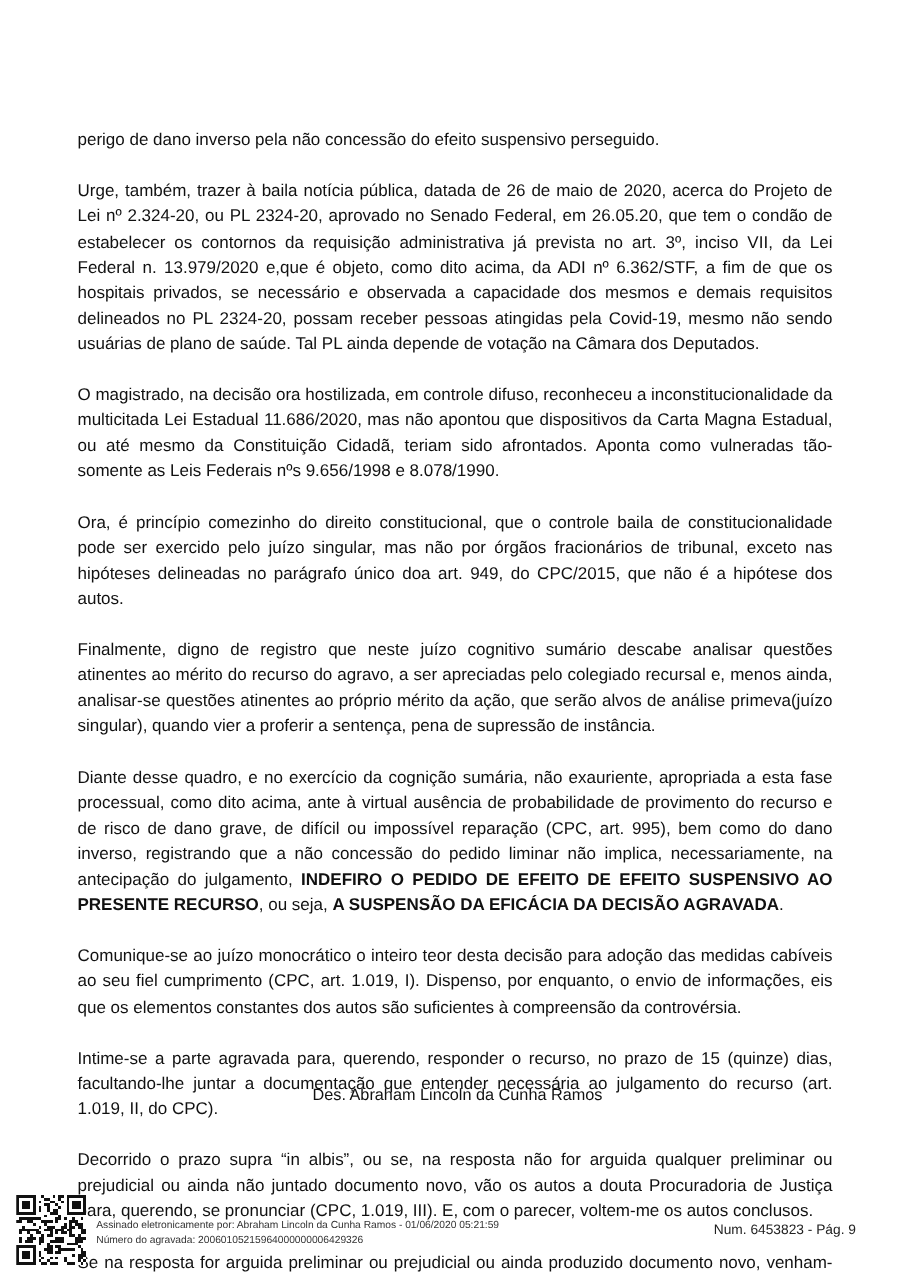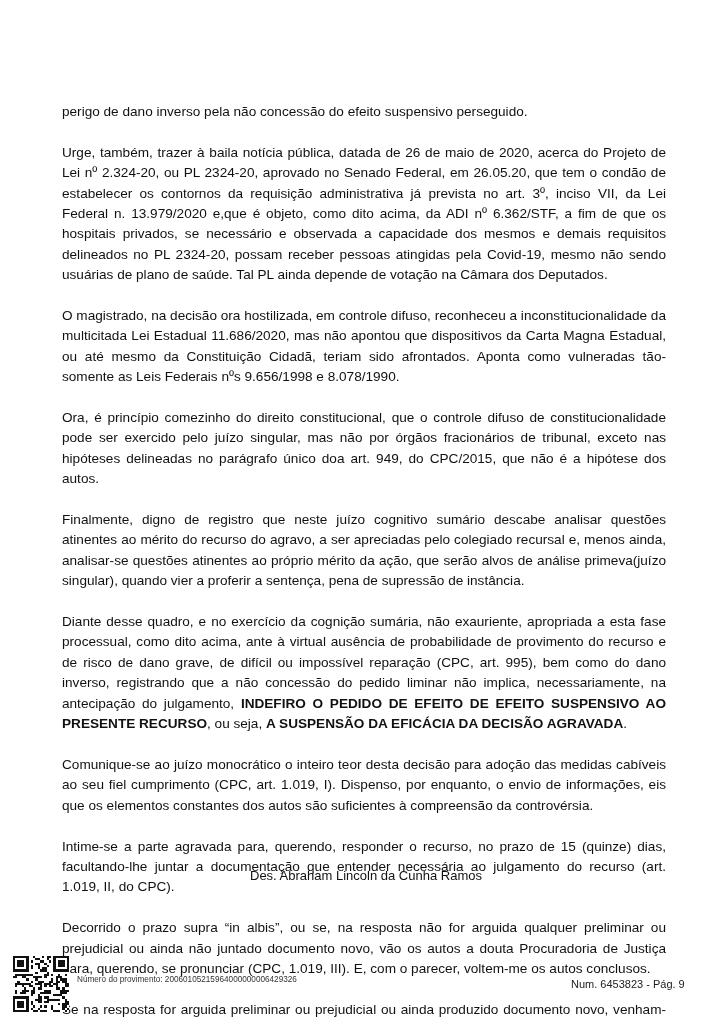--- a/index.html
+++ b/index.html
@@ -13,21 +13,21 @@
     .sig-info { position: absolute; left: 77px; top: 974px; font-size: 8.2px; line-height: 12.2px; color: #333; }
     .page-num { position: absolute; left: 571px; top: 978px; font-size: 11px; color: #222; }
   </style>
 </head>
 <body>
 
 <div class="body-text" id="doc-body">
     <p class="para"><span>perigo de dano inverso pela não concessão do efeito suspensivo perseguido.</span></p>
     <p class="para"><span>Urge, também, trazer à baila notícia pública, datada de 26 de maio de 2020, acerca do Projeto de Lei nº 2.324-20, ou PL 2324-20, aprovado no Senado Federal, em 26.05.20, que tem o condão de estabelecer os contornos da requisição administrativa já prevista no art. 3º, inciso VII, da Lei Federal n. 13.979/2020 e,que é objeto, como dito acima, da ADI nº 6.362/STF, a fim de que os hospitais privados, se necessário e observada a capacidade dos mesmos e demais requisitos delineados no PL 2324-20, possam receber pessoas atingidas pela Covid-19, mesmo não sendo usuárias de plano de saúde. Tal PL ainda depende de votação na Câmara dos Deputados.</span></p>
     <p class="para"><span>O magistrado, na decisão ora hostilizada, em controle difuso, reconheceu a inconstitucionalidade da multicitada Lei Estadual 11.686/2020, mas não apontou que dispositivos da Carta Magna Estadual, ou até mesmo da Constituição Cidadã, teriam sido afrontados. Aponta como vulneradas tão-somente as Leis Federais nºs 9.656/1998 e 8.078/1990.</span></p>
-    <p class="para"><span>Ora, é princípio comezinho do direito constitucional, que o controle difuso de constitucionalidade pode ser exercido pelo juízo singular, mas não por órgãos fracionários de tribunal, exceto nas hipóteses delineadas no parágrafo único doa art. 949, do CPC/2015, que não é a hipótese dos autos.</span></p>
+    <p class="para"><span>Ora, é princípio comezinho do direito constitucional, que o controle baila de constitucionalidade pode ser exercido pelo juízo singular, mas não por órgãos fracionários de tribunal, exceto nas hipóteses delineadas no parágrafo único doa art. 949, do CPC/2015, que não é a hipótese dos autos.</span></p>
     <p class="para"><span>Finalmente, digno de registro que neste juízo cognitivo sumário descabe analisar questões atinentes ao mérito do recurso do agravo, a ser apreciadas pelo colegiado recursal e, menos ainda, analisar-se questões atinentes ao próprio mérito da ação, que serão alvos de análise primeva(juízo singular), quando vier a proferir a sentença, pena de supressão de instância.</span></p>
     <p class="para"><span>Diante desse quadro, e no exercício da cognição sumária, não exauriente, apropriada a esta fase processual, como dito acima, ante à virtual ausência de probabilidade de provimento do recurso e de risco de dano grave, de difícil ou impossível reparação (CPC, art. 995),  bem como do dano inverso, registrando que a não concessão do pedido liminar não implica, necessariamente, na antecipação do julgamento, </span><b>INDEFIRO O PEDIDO DE EFEITO DE EFEITO SUSPENSIVO AO PRESENTE RECURSO</b><span>, ou seja, </span><b>A SUSPENSÃO DA EFICÁCIA DA DECISÃO AGRAVADA</b><span>.</span></p>
     <p class="para"><span>Comunique-se ao juízo monocrático o inteiro teor desta decisão para adoção das medidas cabíveis ao seu fiel cumprimento (CPC, art. 1.019, I). Dispenso, por enquanto, o envio de informações, eis que os elementos constantes dos autos são suficientes à compreensão da controvérsia.</span></p>
     <p class="para"><span>Intime-se a parte agravada para, querendo, responder o recurso, no prazo de 15 (quinze) dias, facultando-lhe juntar a documentação que entender necessária ao julgamento do recurso (art. 1.019, II, do CPC).</span></p>
     <p class="para"><span>Decorrido o prazo supra “in albis”, ou se, na resposta não for arguida qualquer preliminar ou prejudicial ou ainda não juntado documento novo, vão os autos a douta Procuradoria de Justiça para, querendo, se pronunciar (CPC, 1.019, III). E, com o parecer, voltem-me os autos conclusos.</span></p>
     <p class="para"><span>Se na resposta for arguida preliminar ou prejudicial ou ainda produzido documento novo, venham-me conclusos os autos antes do encaminhamento ao Ministério Público.</span></p>
   </div>
 
 <div class="signer">Des. Abraham Lincoln da Cunha Ramos</div>
 
@@ -224,16 +224,17 @@
     <rect x="2" y="2" width="3" height="3" fill="#111"></rect>
     <rect x="18" y="0" width="7" height="7" fill="#111"></rect>
     <rect x="19" y="1" width="5" height="5" fill="#fff"></rect>
     <rect x="20" y="2" width="3" height="3" fill="#111"></rect>
     <rect x="0" y="18" width="7" height="7" fill="#111"></rect>
     <rect x="1" y="19" width="5" height="5" fill="#fff"></rect>
     <rect x="2" y="20" width="3" height="3" fill="#111"></rect>
   </svg>
 
 <div class="sig-info">
-  <div>Número do provimento: 20060105215964000000006429326</div>
+  <div>Assinado eletronicamente por: Abraham Lincoln da Cunha Ramos - 01/06/2020 05:21:59</div>
+  <div>Número do agravada: 20060105215964000000006429326</div>
 </div>
 
 <div class="page-num">Num. 6453823 - Pág. 9</div>
 
 </body></html>

